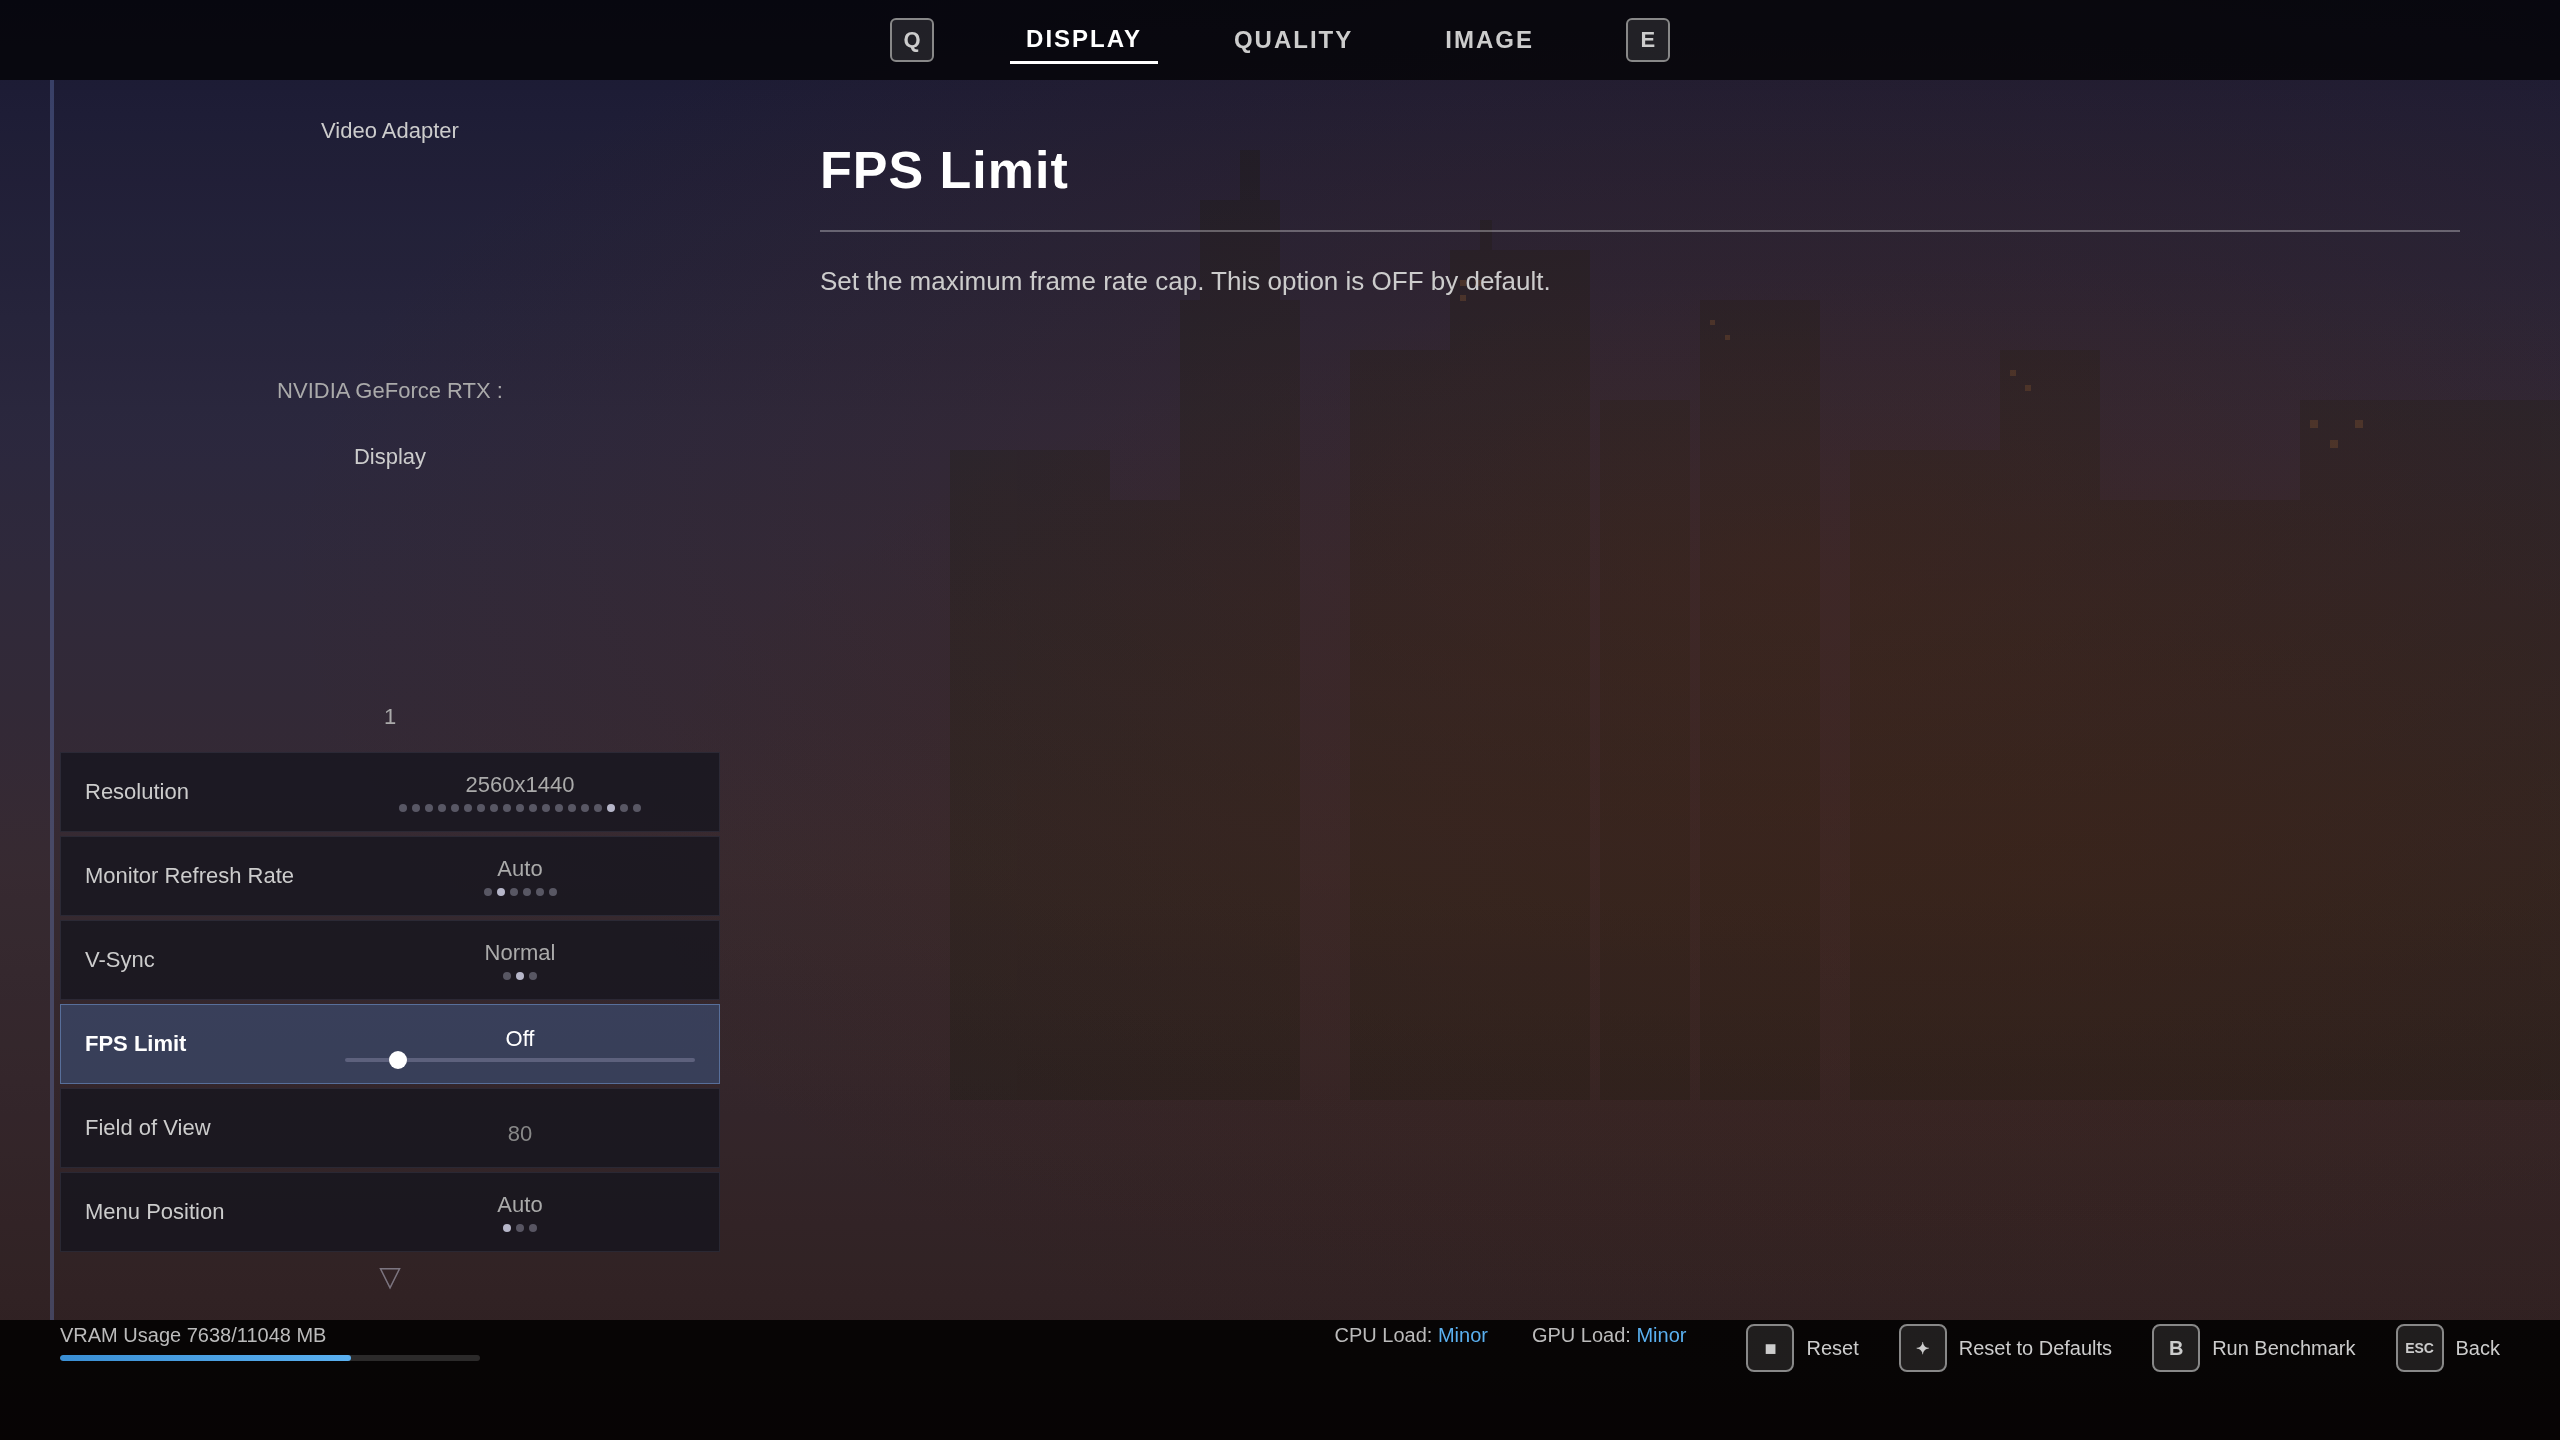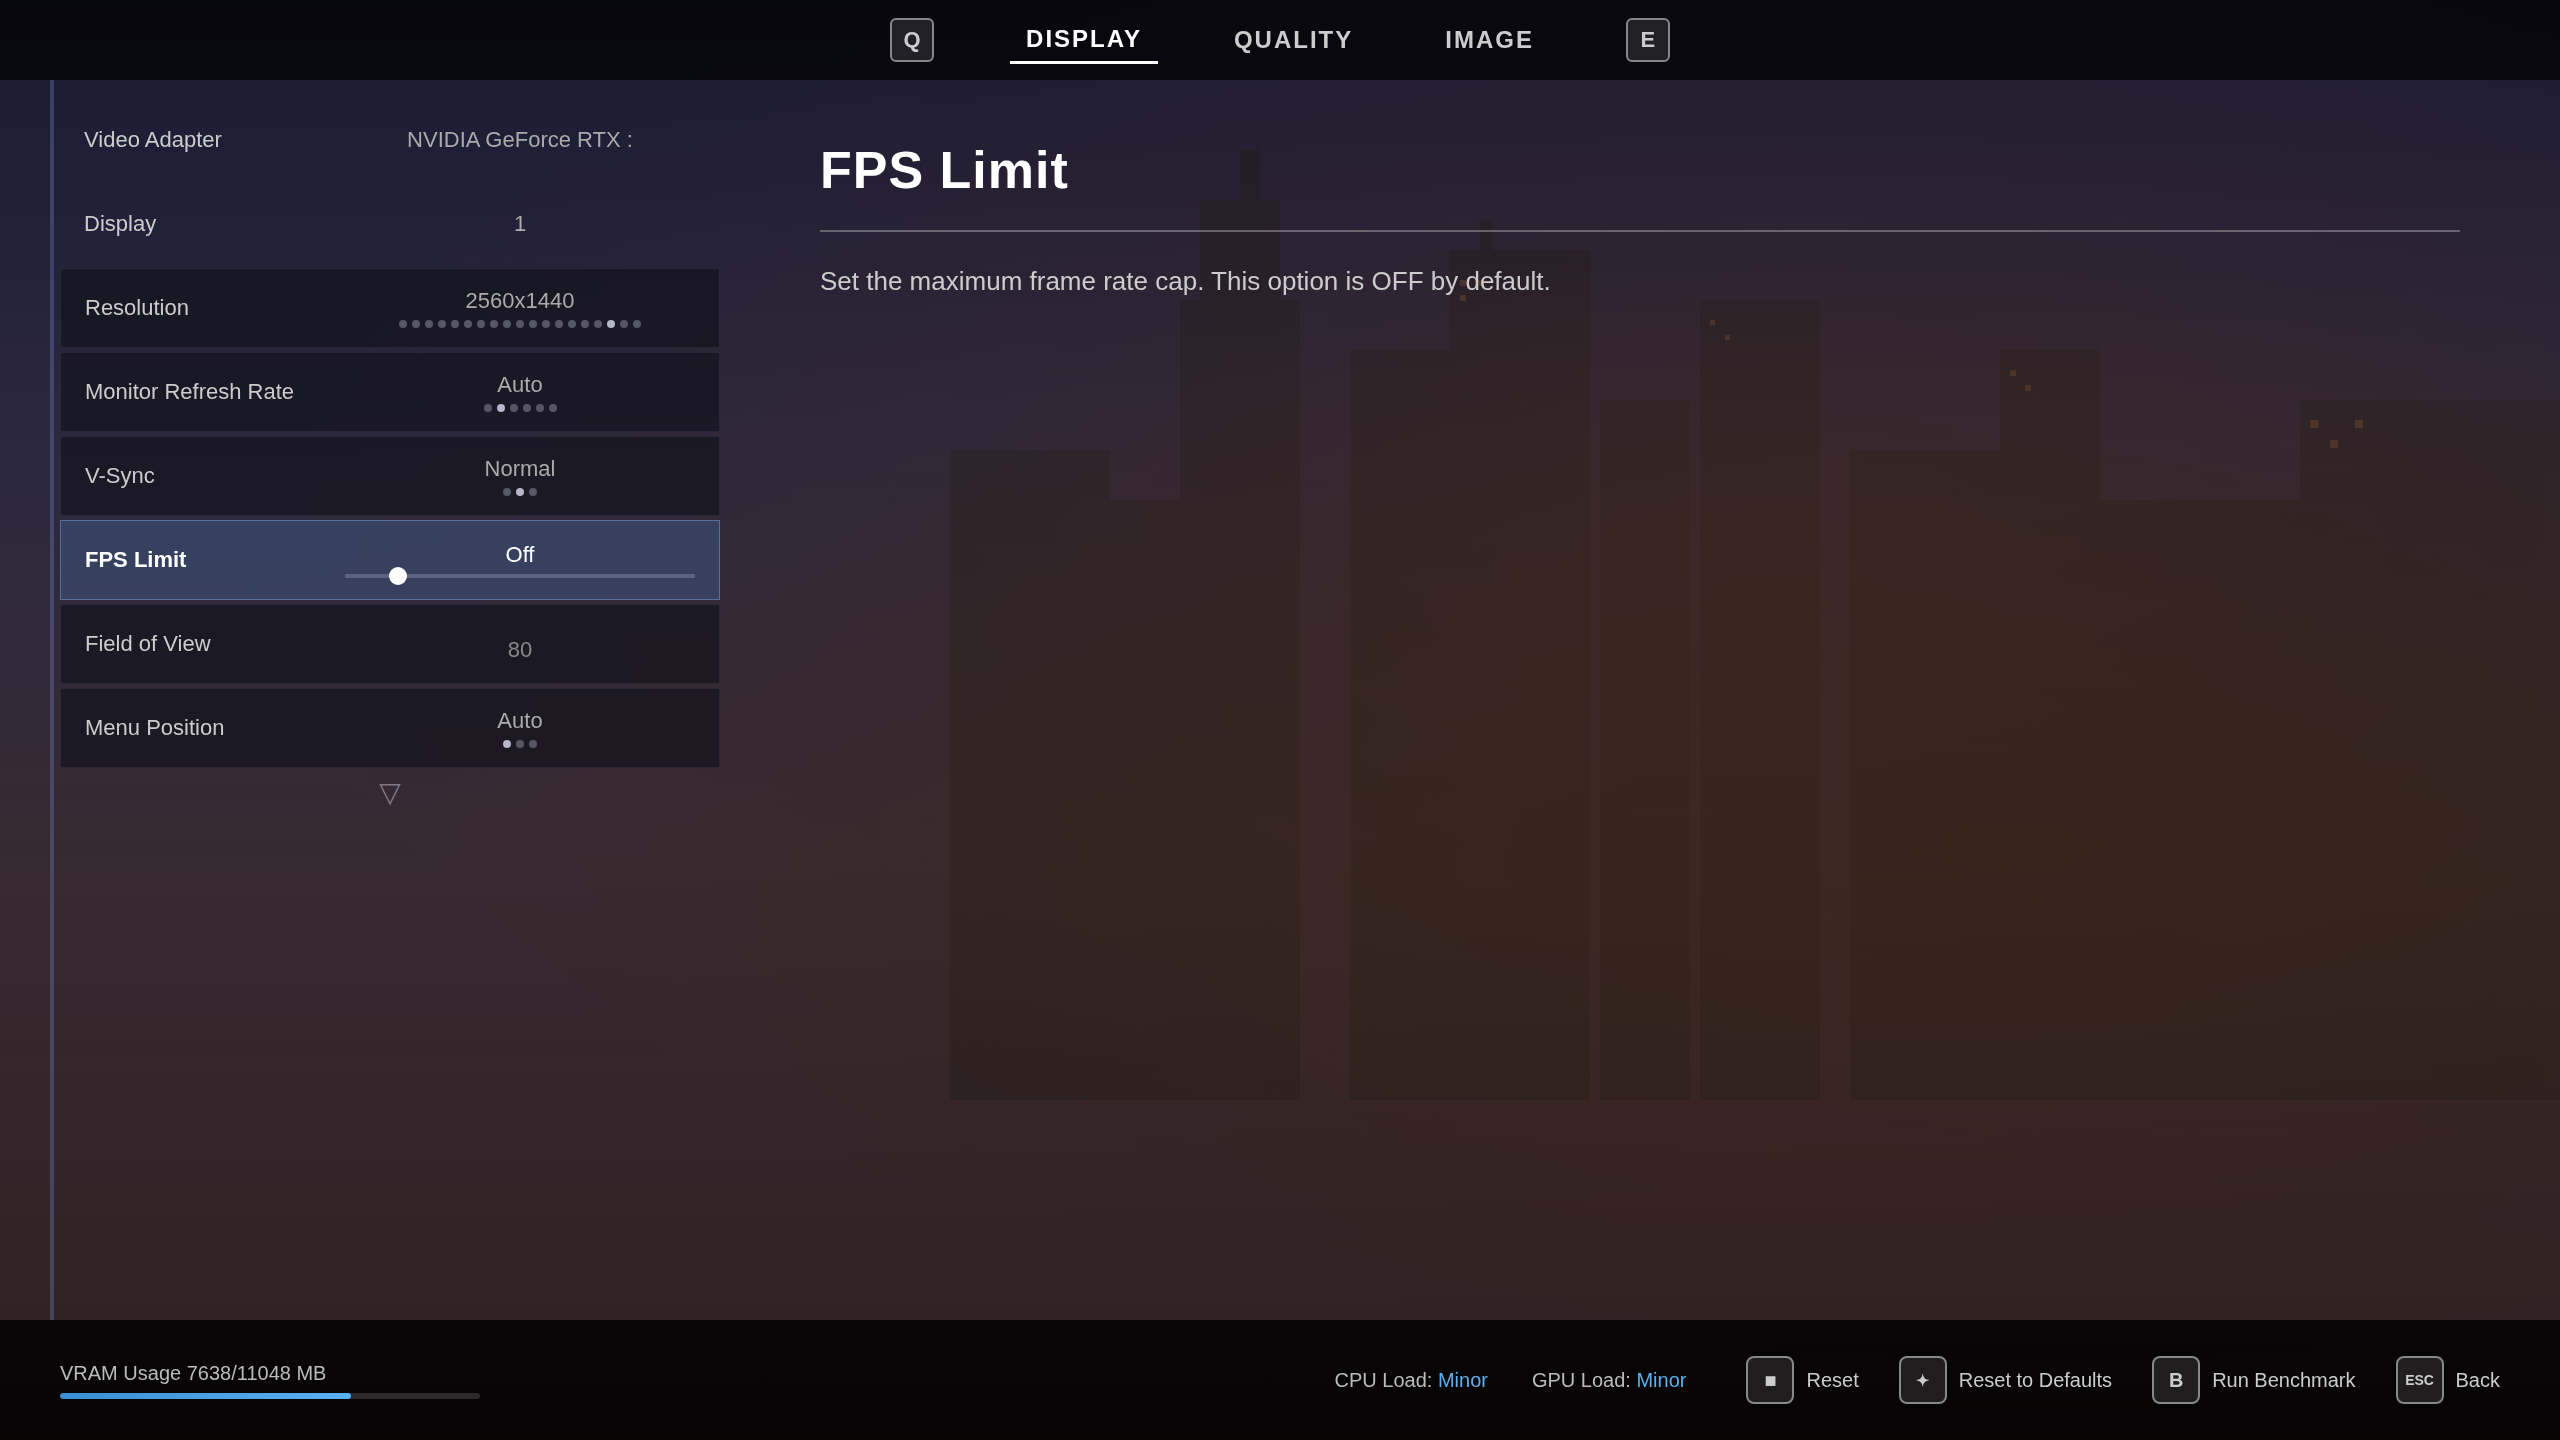--- a/index.html
+++ b/index.html
@@ -118,20 +118,21 @@
     }
 
     .setting-row.active {
       background: rgba(60, 80, 120, 0.6);
       border: 1px solid rgba(120,160,220,0.5);
     }
 
     .setting-row.no-bg {
       background: transparent;
       border: none;
+      flex-direction: column;
     }
 
     .setting-label {
       font-size: 22px;
       color: #ccc;
       font-weight: normal;
       flex: 0 0 260px;
     }
 
     .setting-row.active .setting-label {
@@ -229,23 +230,23 @@
 
     
     .bottom-bar {
       position: absolute;
       bottom: 0;
       left: 0;
       right: 0;
       height: 120px;
       background: rgba(0,0,0,0.85);
       display: flex;
-      align-items: center;
+      align-items: flex-start;
       z-index: 10;
-      padding: 16px 60px;
+      padding: 4px 60px;
     }
 
     .vram-section {
       flex: 1;
       display: flex;
       flex-direction: column;
       gap: 8px;
     }
 
     .vram-text {

